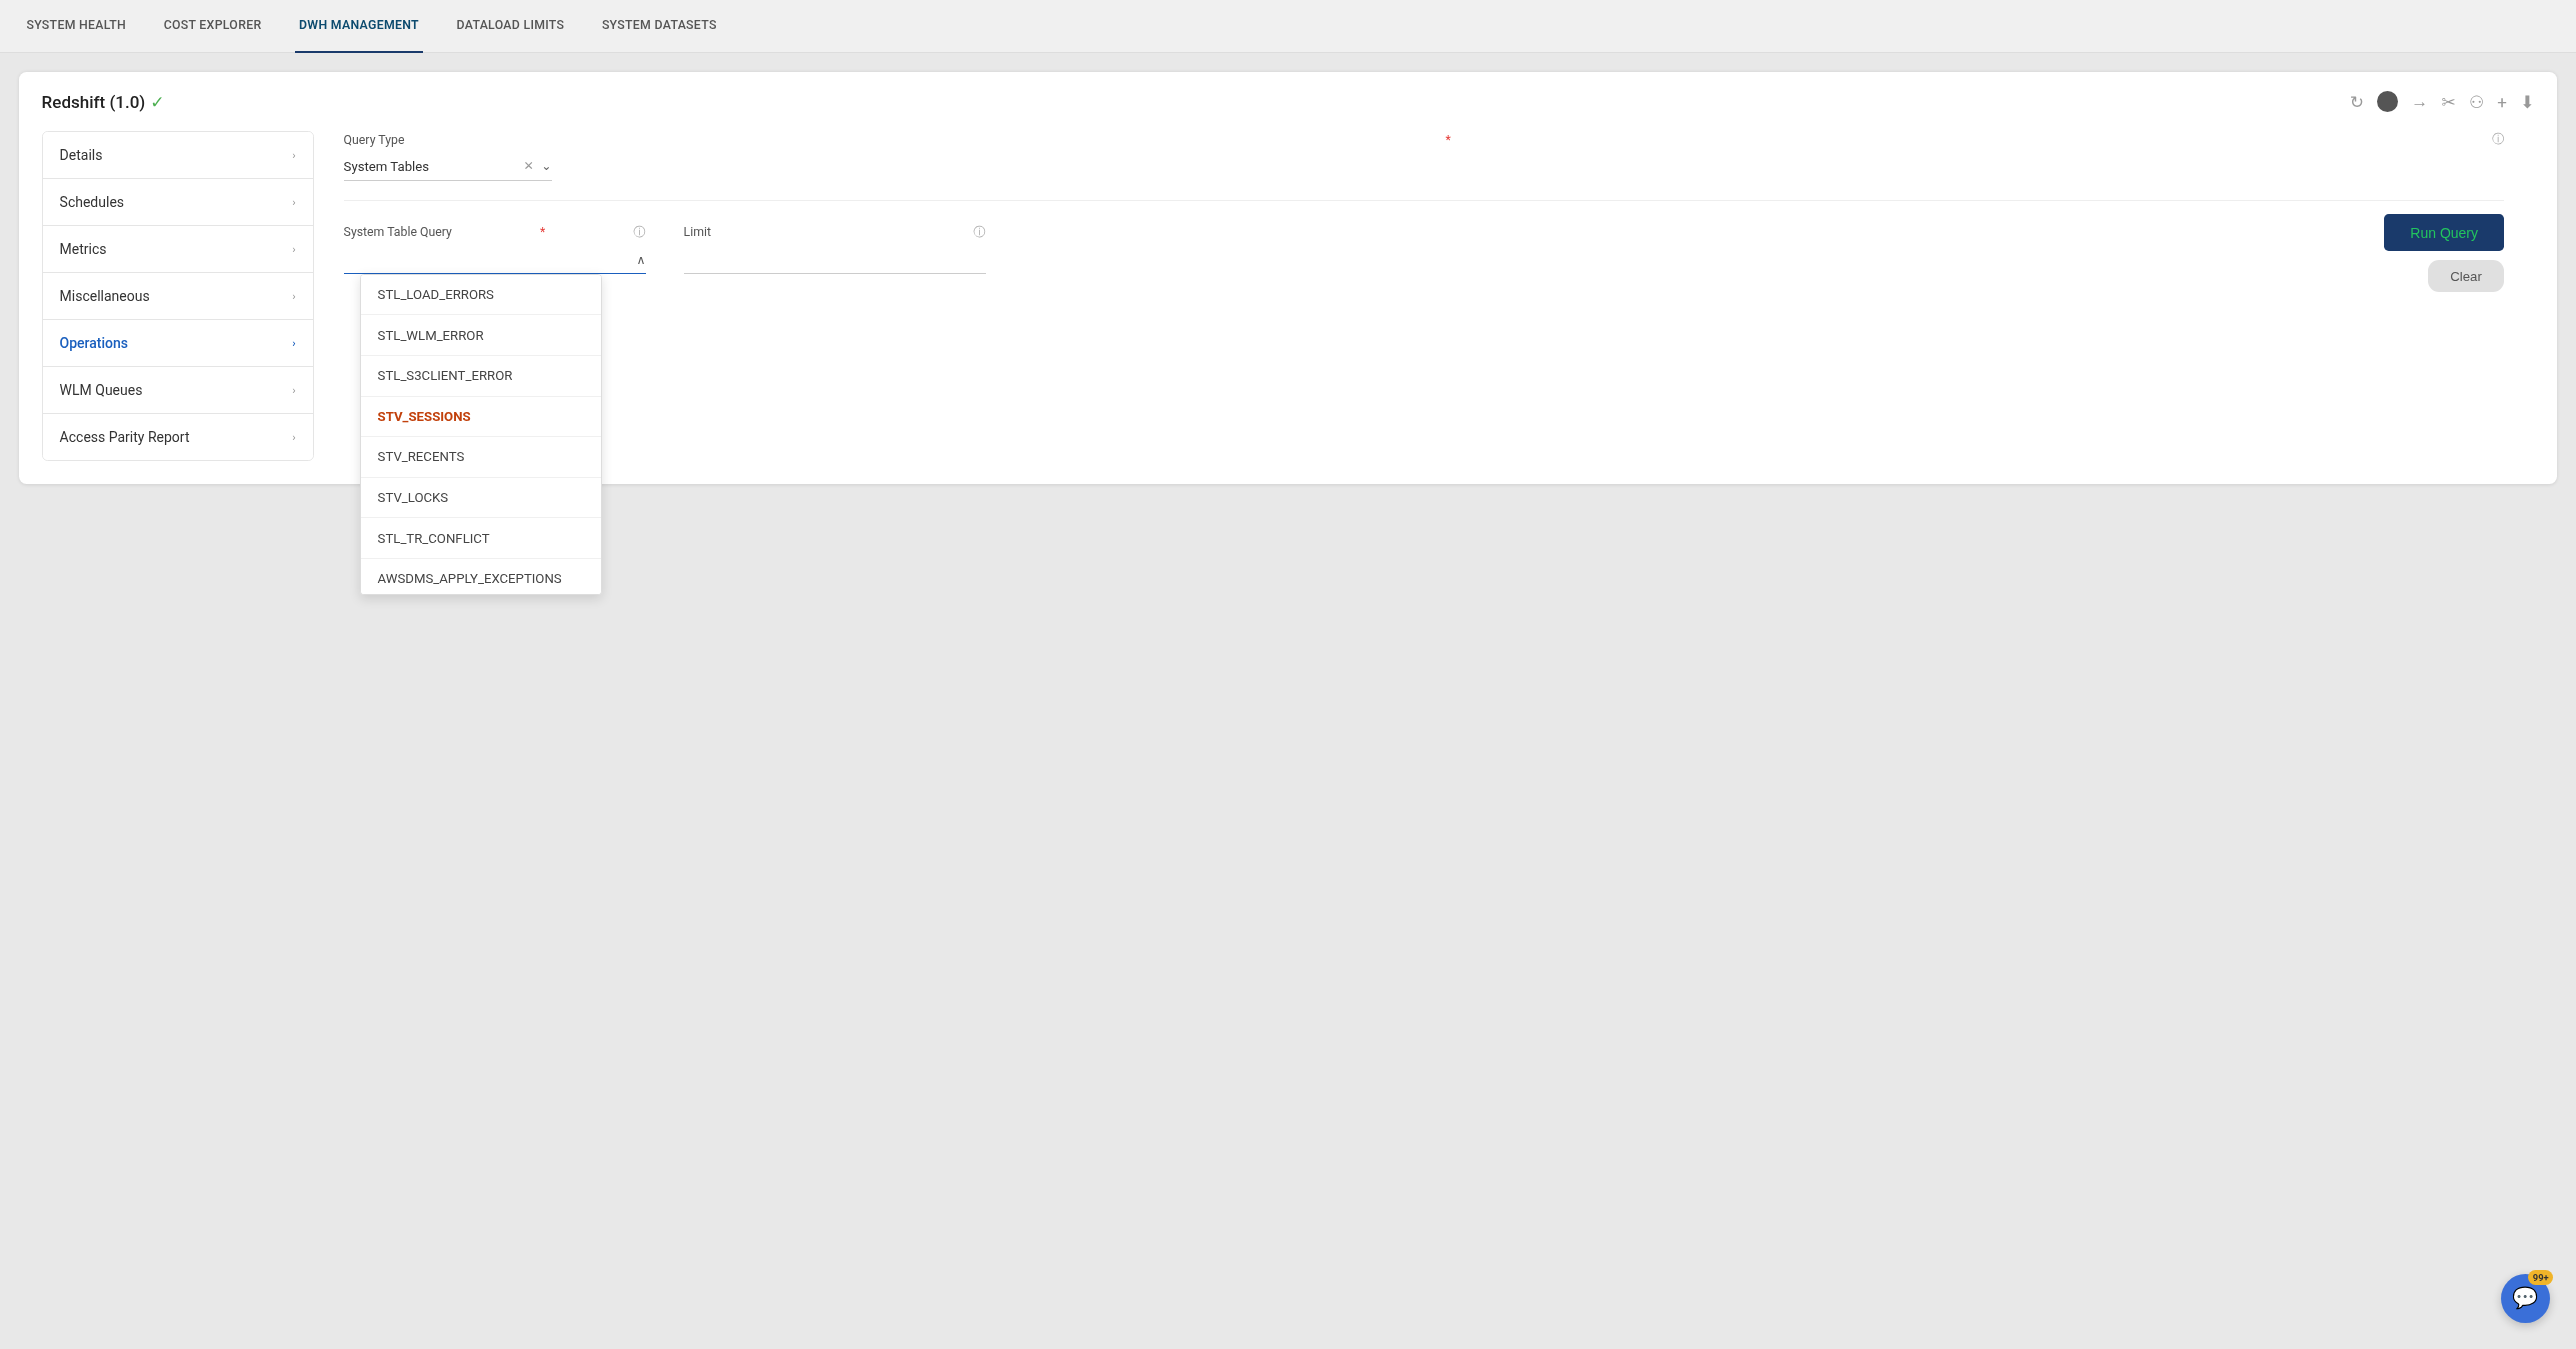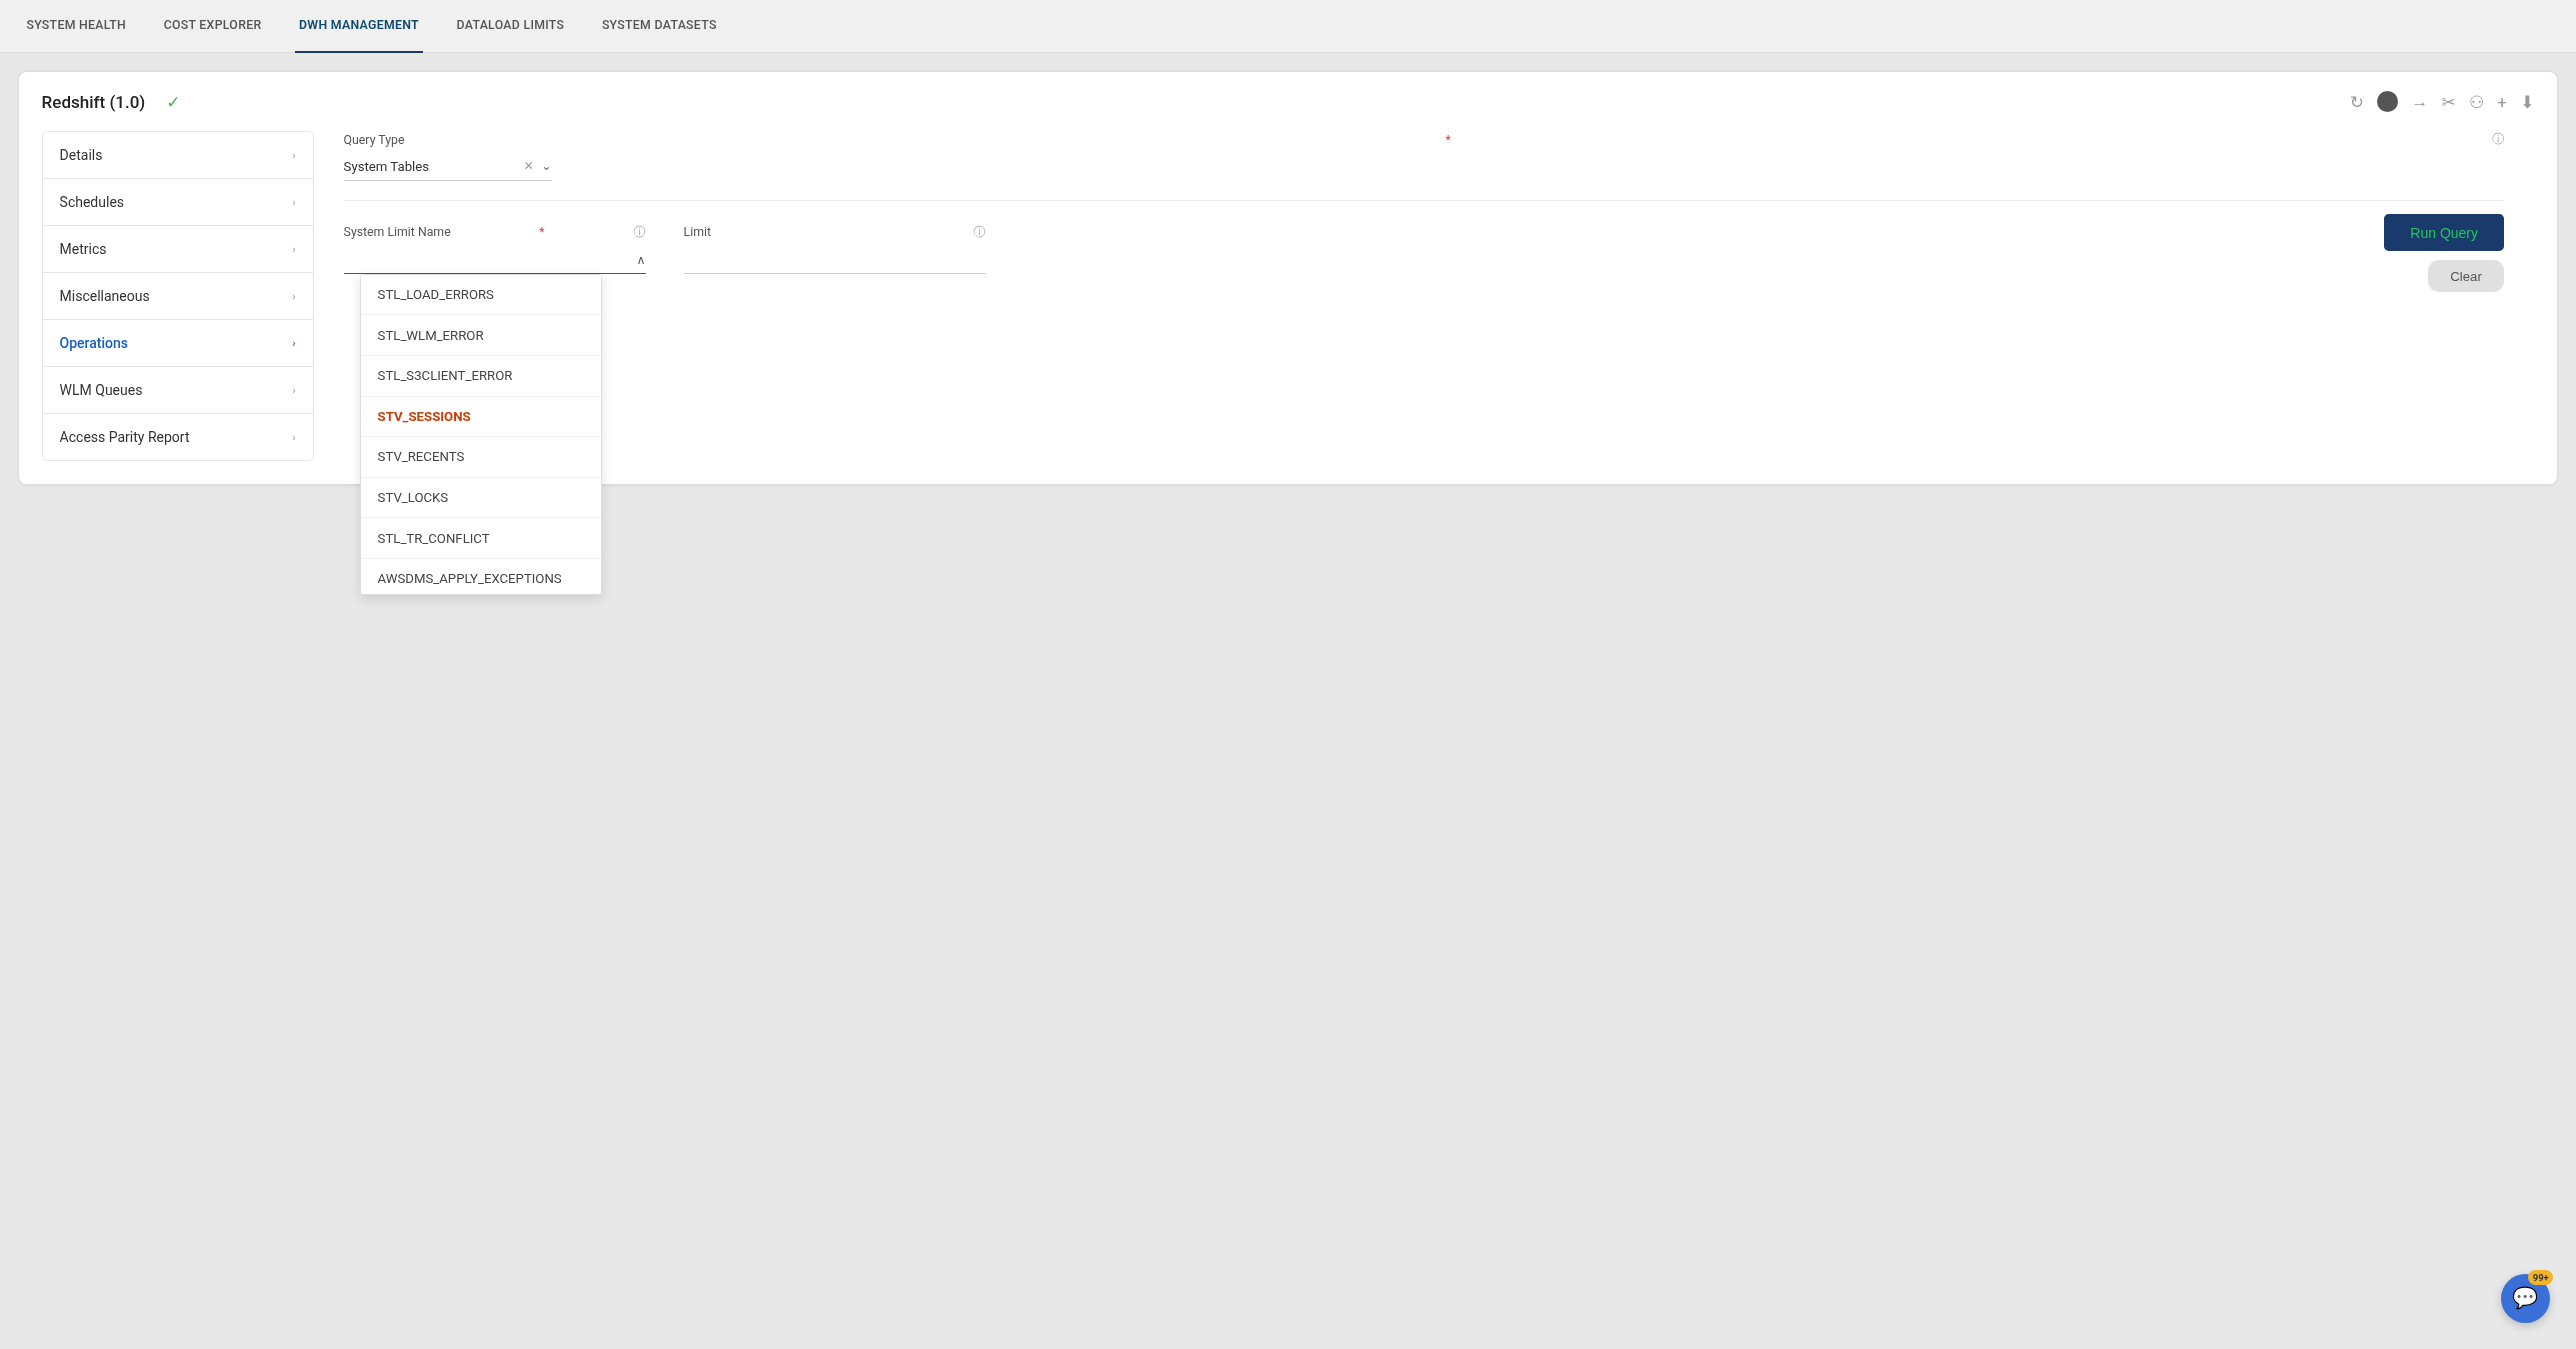--- a/index.html
+++ b/index.html
@@ -56,21 +56,21 @@
     
     .card-header {
       display: flex;
       align-items: center;
       justify-content: space-between;
       margin-bottom: 19px;
     }
     .card-title {
       display: flex;
       align-items: center;
-      gap: 21px;
+      gap: 5px;
       font-size: 17px;
       font-weight: 500;
       color: #222;
     }
     .check-icon {
       color: #4caf50;
       font-size: 17px;
     }
     .header-actions {
       display: flex;
@@ -431,21 +431,21 @@
             <span class="select-arrow">⌄</span>
           </div>
         </div>
 
         <hr class="content-divider">
 
         <div class="form-row">
 
           <div class="table-name-container">
             <div class="field-label">
-              <span>System Limit Name</span>
+              <span>System Table Query</span>
               <span class="required-star">*</span>
               <span class="info-icon">ⓘ</span>
             </div>
             <div class="table-name-field">
               <input type="text" placeholder="" style="">
               <span class="collapse-icon">∧</span>
             </div>
 
             <div class="dropdown-list">
 

